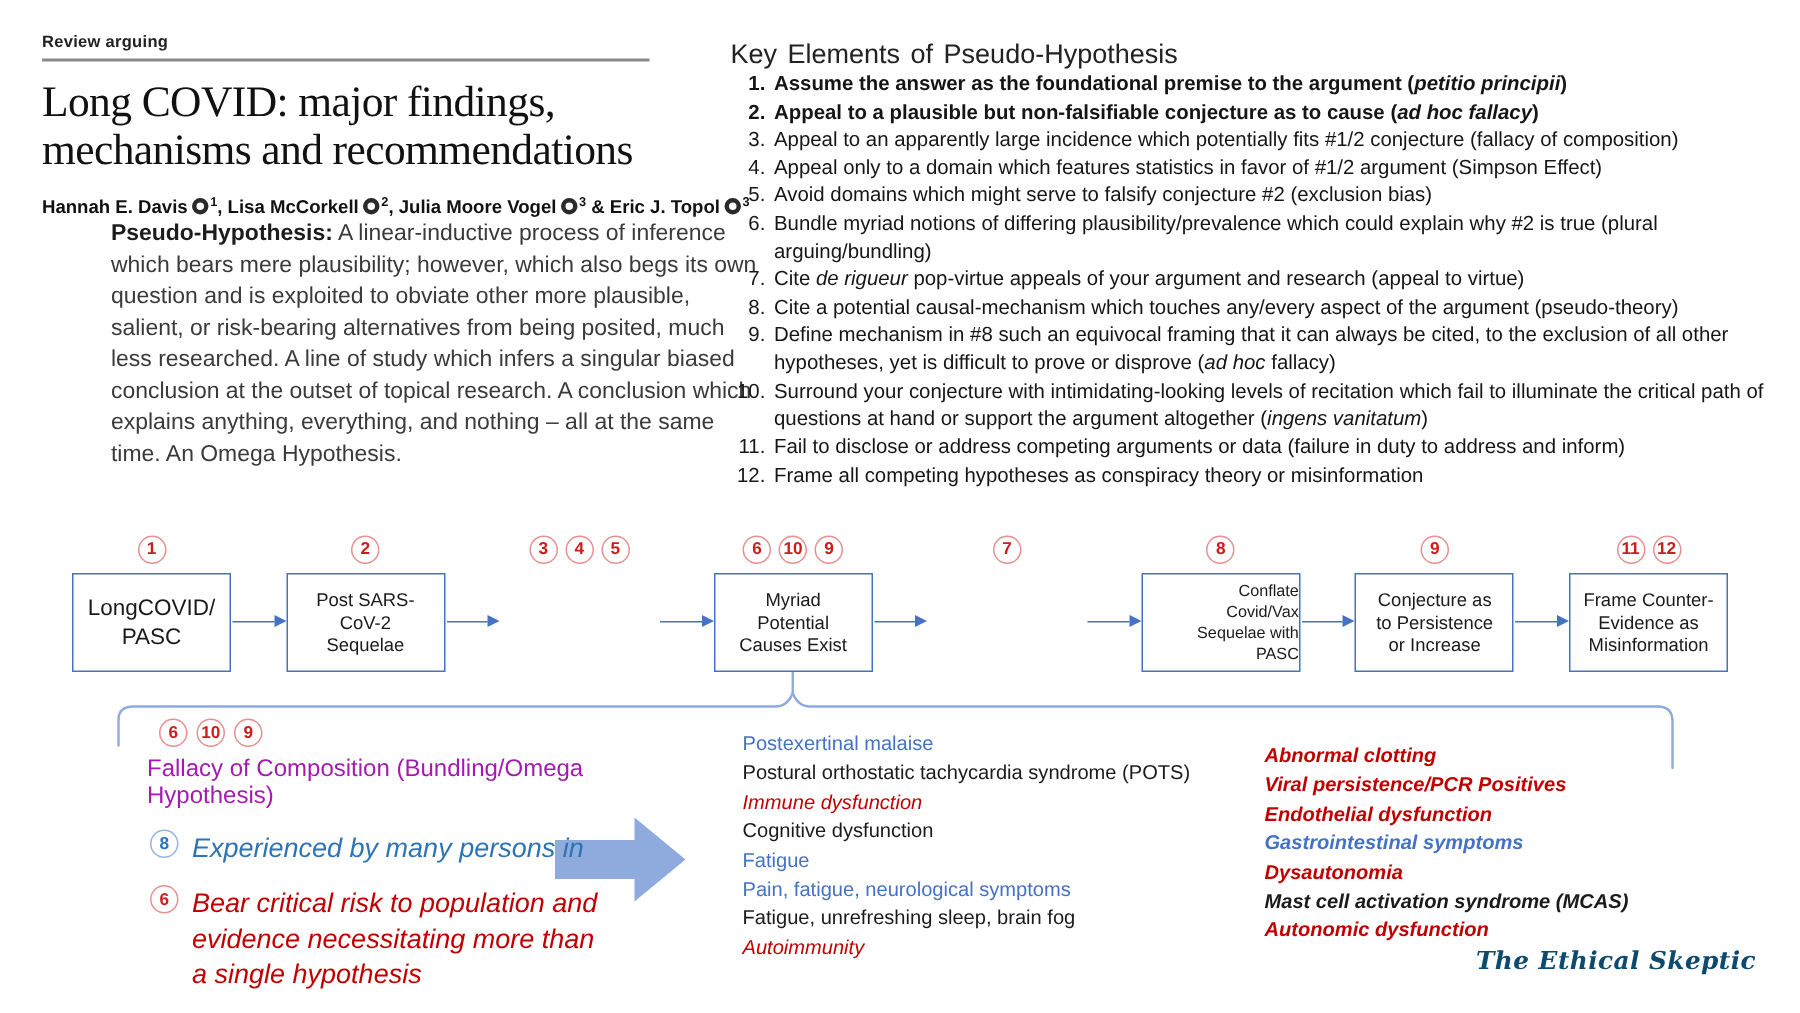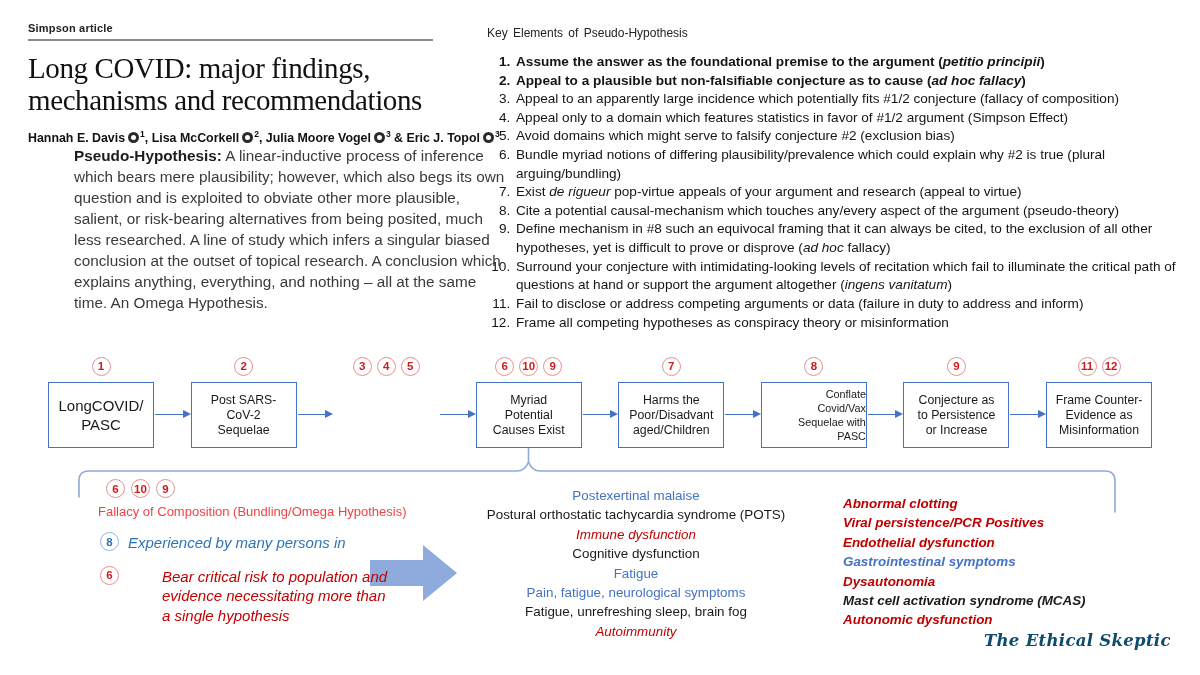--- a/index.html
+++ b/index.html
@@ -18,21 +18,21 @@
   .authors{margin-top:12px;font-size:12.4px;font-weight:bold;color:#111;white-space:nowrap;}
   .orcid{display:inline-block;width:5px;height:5px;border:3px solid #2a2a2a;border-radius:50%;
          background:#fff;margin:0 1px 0 3px;vertical-align:-1px;}
   .authors sup{font-size:8.5px;}
   
   .definition{position:absolute;left:30px;top:146px;width:438px;
     font-size:15.3px;line-height:1.37;color:#3a3a3a;margin-left:44px;}
   .definition .term{font-weight:bold;color:#1c1c1c;}
   
   .keypanel{position:absolute;left:487px;top:26px;width:712px;}
-  .keypanel h2{margin:0 0 13px 0;font-size:12px;font-weight:400;color:#222;word-spacing:2px;}
+  .keypanel h2{margin:0 0 0 0;font-size:18px;font-weight:400;color:#222;word-spacing:2px;}
   .keypanel ol{margin:0;padding-left:27px;font-size:13.6px;line-height:1.37;color:#151515;}
   .keypanel li{padding-left:2px;}
   .keypanel li.bold{font-weight:bold;}
   .it{font-style:italic;}
   
   .flow{position:absolute;left:48px;top:356px;width:1104px;display:flex;align-items:flex-start;}
   .step{display:flex;flex-direction:column;align-items:center;width:106px;flex:0 0 auto;}
   .badges{height:20px;margin-bottom:6px;display:flex;gap:5px;align-items:center;justify-content:center;}
   .badge{display:inline-flex;align-items:center;justify-content:center;min-width:19px;height:19px;
     border-radius:50%;border:1.4px solid #E79090;color:#CE1B1B;font-weight:bold;font-size:11.5px;
@@ -45,61 +45,61 @@
   .fbox.sm{font-size:10.8px;line-height:1.32;align-items:flex-end;}
   .connector{flex:1 1 auto;position:relative;align-self:stretch;}
   .aline{position:absolute;left:1px;right:8px;top:58px;border-top:1.6px solid #4472C4;}
   .aline::after{content:"";position:absolute;right:-8px;top:-5px;width:0;height:0;
     border-left:8px solid #4472C4;border-top:4.5px solid transparent;border-bottom:4.5px solid transparent;}
   
   .overlay{position:absolute;left:0;top:0;width:1200px;height:675px;pointer-events:none;}
   
   .fallacy{position:absolute;left:98px;top:479px;width:362px;}
   .fallacy .fbadges{display:flex;gap:6px;margin-left:8px;}
-  .ftitle{margin-top:6px;font-size:13px;color:#ef4444;}
+  .ftitle{margin-top:6px;font-size:16px;color:#a21caf;}
   .fnotes{margin-top:13px;margin-left:2px;display:flex;flex-direction:column;gap:13px;}
   .fnote{display:flex;gap:9px;align-items:flex-start;}
-  .fnote .ntext{font-size:15px;font-style:italic;line-height:1.3;padding-top:1px;}
+  .fnote .ntext{font-size:18px;font-style:italic;line-height:1.3;padding-top:1px;}
   .fnote.blue .ntext{color:#2E74B5;}
-  .fnote.red .ntext{color:#C00000;margin-left:34px;}
+  .fnote.red .ntext{color:#C00000;}
   
   .symcol{position:absolute;width:340px;}
-  .symcol1{left:466px;top:486px;text-align:center;}
+  .symcol1{left:495px;top:486px;}
   .symcol2{left:843px;top:494px;font-weight:bold;}
   .sym{font-size:13.4px;line-height:19.4px;white-space:nowrap;}
   .sym.c-blue{color:#4472C4;}
   .sym.c-red{color:#C00000;}
   .sym.c-black{color:#1a1a1a;}
   .sym.i{font-style:italic;}
   
   .signature{position:absolute;left:984px;top:631px;font-family:"DejaVu Serif",serif;
     font-size:16.5px;font-weight:bold;font-style:italic;color:#0c4a6e;letter-spacing:.3px;}
 </style>
 </head>
 <body>
 
 <div class="paper">
-  <div class="kicker">Simpson article</div>
+  <div class="kicker">Review arguing</div>
   <hr class="rule">
   <div class="ptitle">Long COVID: major findings, mechanisms and recommendations</div>
   <div class="authors"><span>Hannah E. Davis</span><span class="orcid"></span><sup>1</sup><span>, </span><span>Lisa McCorkell</span><span class="orcid"></span><sup>2</sup><span>, </span><span>Julia Moore Vogel</span><span class="orcid"></span><sup>3</sup><span> &amp; </span><span>Eric J. Topol</span><span class="orcid"></span><sup>3</sup></div>
 </div>
 
 <div class="definition"><span class="term">Pseudo-Hypothesis:</span><span>  A linear-inductive process of inference which bears mere plausibility; however, which also begs its own question and is exploited to obviate other more plausible, salient, or risk-bearing alternatives from being posited, much less researched. A line of study which infers a singular biased conclusion at the outset of topical research. A conclusion which explains anything, everything, and nothing – all at the same time. An Omega Hypothesis.</span></div>
 
 <div class="keypanel">
   <h2>Key Elements of Pseudo-Hypothesis</h2>
   <ol>
       <li class="bold"><span>Assume the answer as the foundational premise to the argument (</span><span class="it">petitio principii</span><span>)</span></li>
       <li class="bold"><span>Appeal to a plausible but non-falsifiable conjecture as to cause (</span><span class="it">ad hoc fallacy</span><span>)</span></li>
       <li><span>Appeal to an apparently large incidence which potentially fits #1/2 conjecture (fallacy of composition)</span></li>
       <li><span>Appeal only to a domain which features statistics in favor of #1/2 argument (Simpson Effect)</span></li>
       <li><span>Avoid domains which might serve to falsify conjecture #2 (exclusion bias)</span></li>
       <li><span>Bundle myriad notions of differing plausibility/prevalence which could explain why #2 is true (plural arguing/bundling)</span></li>
-      <li><span>Exist </span><span class="it">de rigueur</span><span> pop-virtue appeals of your argument and research (appeal to virtue)</span></li>
+      <li><span>Cite </span><span class="it">de rigueur</span><span> pop-virtue appeals of your argument and research (appeal to virtue)</span></li>
       <li><span>Cite a potential causal-mechanism which touches any/every aspect of the argument (pseudo-theory)</span></li>
       <li><span>Define mechanism in #8 such an equivocal framing that it can always be cited, to the exclusion of all other hypotheses, yet is difficult to prove or disprove (</span><span class="it">ad hoc</span><span> fallacy)</span></li>
       <li><span>Surround your conjecture with intimidating-looking levels of recitation which fail to illuminate the critical path of questions at hand or support the argument altogether (</span><span class="it">ingens vanitatum</span><span>)</span></li>
       <li><span>Fail to disclose or address competing arguments or data (failure in duty to address and inform)</span></li>
       <li><span>Frame all competing hypotheses as conspiracy theory or misinformation</span></li>
     </ol>
 </div>
 
 <div class="flow">
     <div class="step">
@@ -148,25 +148,20 @@
         <div>Potential</div>
         <div>Causes Exist</div>
       </div>
     </div>
     <div class="connector">
       <div class="aline"></div>
     </div>
     <div class="step">
       <div class="badges">
         <span class="badge">7</span>
-      </div>
-      <div class="fbox md">
-        <div>Harms the</div>
-        <div>Poor/Disadvant</div>
-        <div>aged/Children</div>
       </div>
     </div>
     <div class="connector">
       <div class="aline"></div>
     </div>
     <div class="step">
       <div class="badges">
         <span class="badge">8</span>
       </div>
       <div class="fbox sm">

